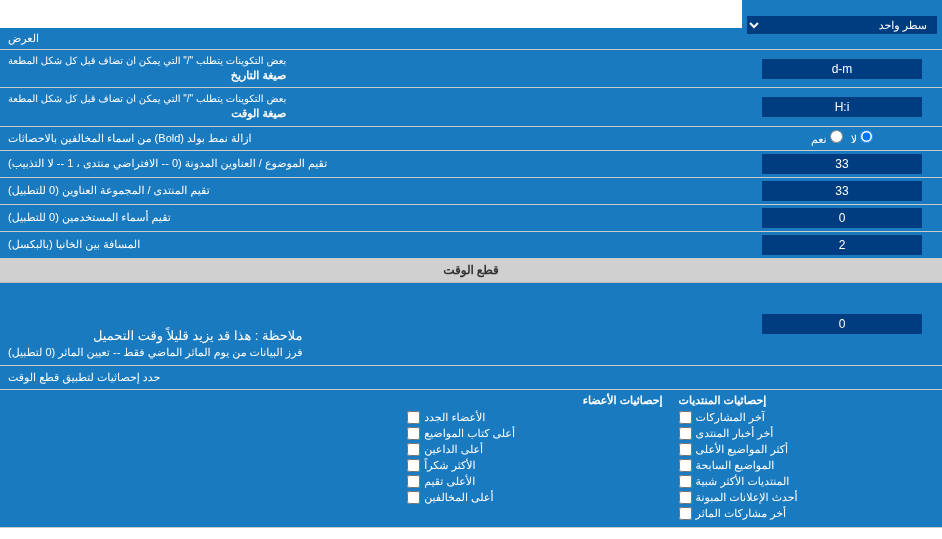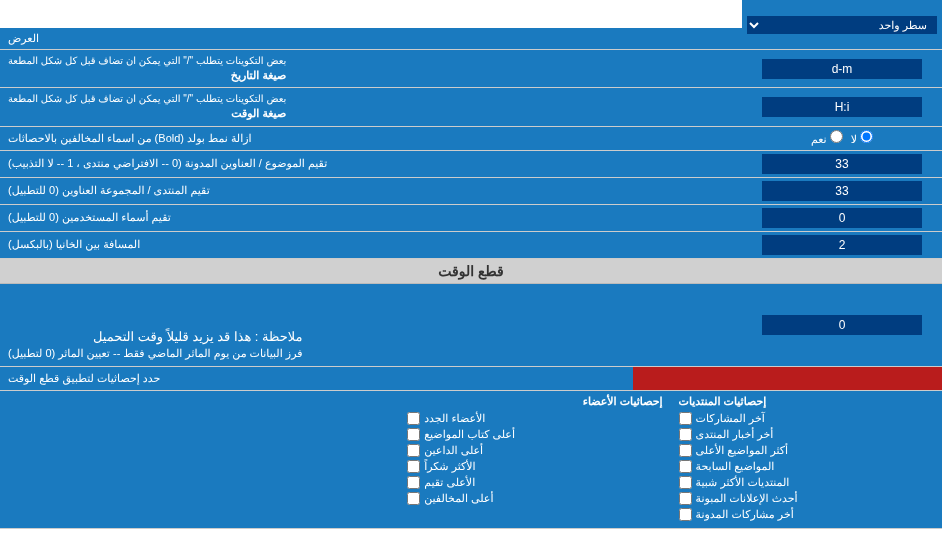--- a/index.html
+++ b/index.html
@@ -42,23 +42,24 @@
       font-size: 12px;
       text-align: center;
       width: 100%;
     }
     .section-header {
       background: #d0d0d0;
       color: #333;
       font-weight: bold;
       padding: 4px 8px;
       text-align: center;
-      font-size: 14px;
+      font-size: 12px;
       width: 100%;
       border-bottom: 1px solid #bbb;
+      font-family: Liberation Serif, serif;
     }
     .radio-cell {
       background: #1a7abf;
       display: flex;
       align-items: center;
       justify-content: center;
       gap: 8px;
       padding: 3px 8px;
     }
     .radio-cell label {
@@ -220,21 +221,21 @@
     <input type="text" style="width: 160px;" value="0">
   </div>
   <div class="label-cell" style="flex:1;">
     <div>
       <div style="font-size:13px;margin-top:40px;">ملاحظة : هذا قد يزيد قليلاً وقت التحميل</div>
       <div>فرز البيانات من يوم الماثر الماضي فقط -- تعيين الماثر (0 لتطبيل)</div>
     </div>
   </div>
 </div>
 
-<div class="row" style="background:#b91c1c;align-items:center;">
+<div class="row" style="background:#b91c1c;">
   <div style="flex:1; background:#1a7abf;"></div>
   <div class="label-cell" style="flex:2; background:#1a7abf; justify-content:flex-end;">
     <span style="color:#fff; font-size:11px;">حدد إحصاثيات لتطبيق قطع الوقت</span>
   </div>
 </div>
 
 <div class="checkboxes-area">
 
   <div class="checkbox-col">
     <div style="color:#fff; font-weight:bold; text-align:left; margin-bottom:4px; font-size:11px;">إحصاثيات المنتديات</div>
@@ -256,21 +257,21 @@
     </div>
     <div class="checkbox-row">
       <span>المنتديات الأكثر شبية</span>
       <input type="checkbox" style="">
     </div>
     <div class="checkbox-row">
       <span>أحدث الإعلانات المبونة</span>
       <input type="checkbox" style="">
     </div>
     <div class="checkbox-row">
-      <span>أخر مشاركات المدونة</span>
+      <span>أخر مشاركات الماثر</span>
       <input type="checkbox" style="">
     </div>
   </div>
 
   <div class="checkbox-col">
     <div style="color:#fff; font-weight:bold; text-align:right; margin-bottom:4px; font-size:11px;">إحصاثيات الأعضاء</div>
     <div class="checkbox-row">
       <span>الأعضاء الجدد</span>
       <input type="checkbox" style="">
     </div>

